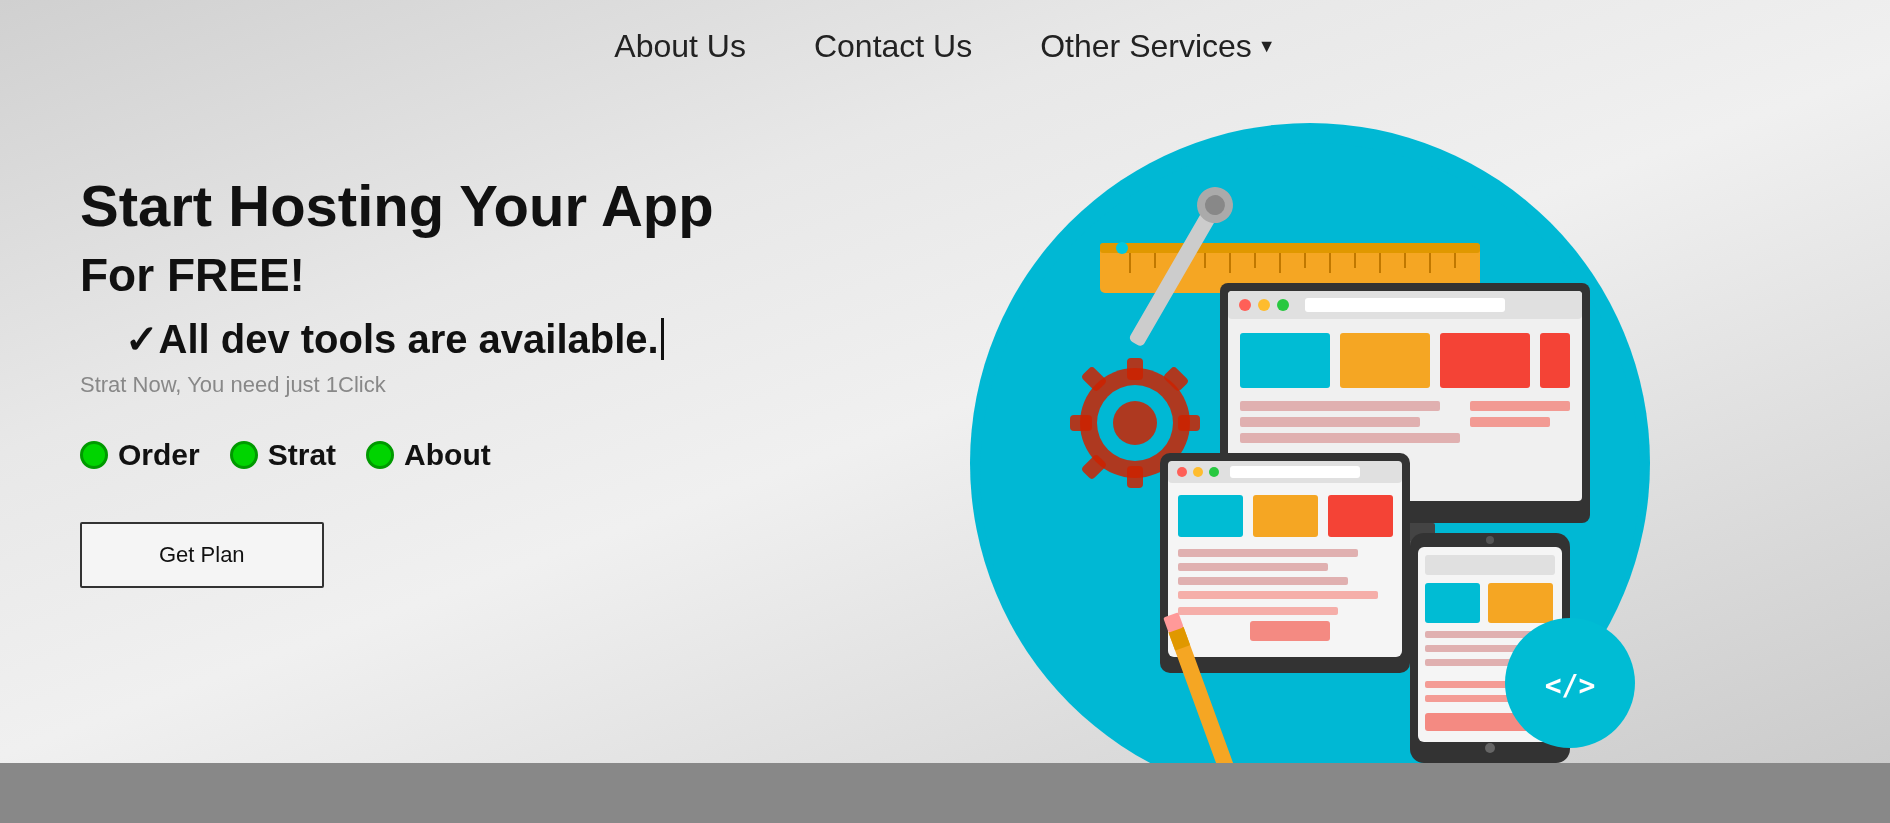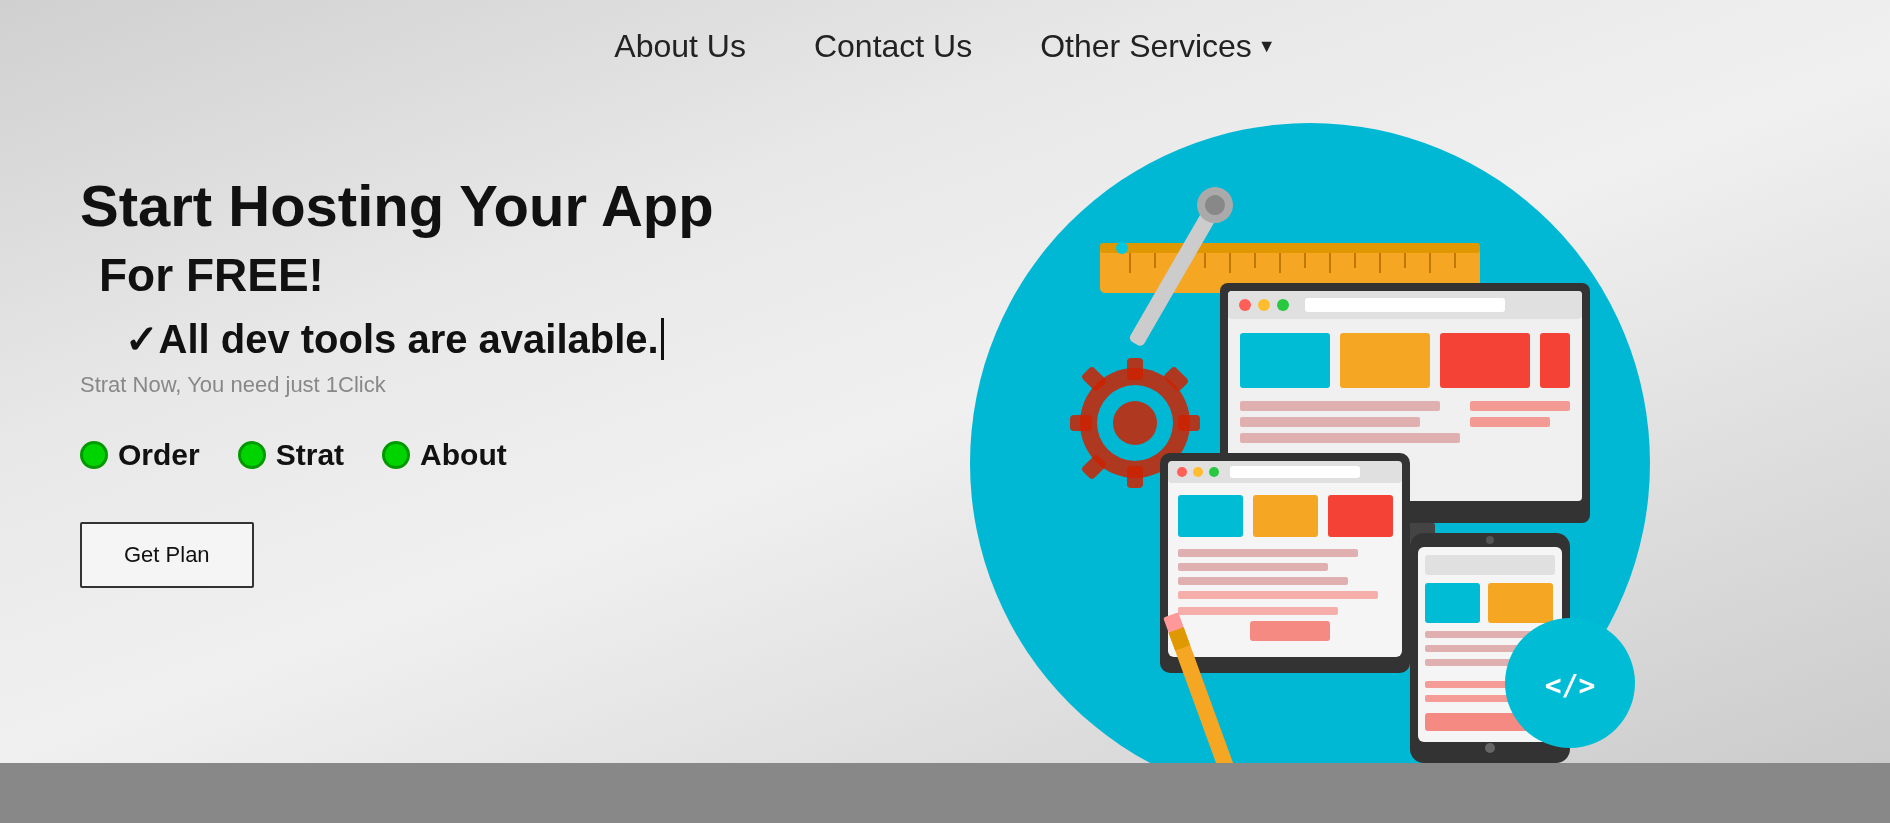--- a/index.html
+++ b/index.html
@@ -61,21 +61,20 @@
       color: #111;
       line-height: 1.15;
       margin-bottom: 8px;
     }
 
     .hero-subtitle {
       font-size: 46px;
       font-weight: 900;
       color: #111;
       margin-bottom: 14px;
-      margin-left: 19px;
     }
 
     .hero-tagline {
       font-size: 40px;
       font-weight: 700;
       color: #111;
       margin-bottom: 10px;
       display: flex;
       align-items: center;
       margin-left: 45px;
@@ -92,21 +91,21 @@
 
     .hero-cta-small {
       font-size: 22px;
       color: #888;
       margin-bottom: 40px;
     }
 
     .steps {
       display: flex;
       align-items: center;
-      gap: 38px;
+      gap: 30px;
       margin-bottom: 50px;
     }
 
     .step-item {
       display: flex;
       align-items: center;
       gap: 10px;
       font-size: 30px;
       font-weight: 600;
       color: #111;
@@ -119,21 +118,21 @@
       background: #00d400;
       border: 3px solid #009900;
       flex-shrink: 0;
     }
 
     .get-plan-btn {
       border: 2px solid #333;
       background: #f5f5f5;
       color: #111;
       font-size: 22px;
-      padding: 18px 42px;
+      padding: 18px 77px;
       cursor: pointer;
       font-weight: 400;
       border-radius: 2px;
     }
 
     
     .hero-image {
       flex: 1;
       display: flex;
       justify-content: center;

